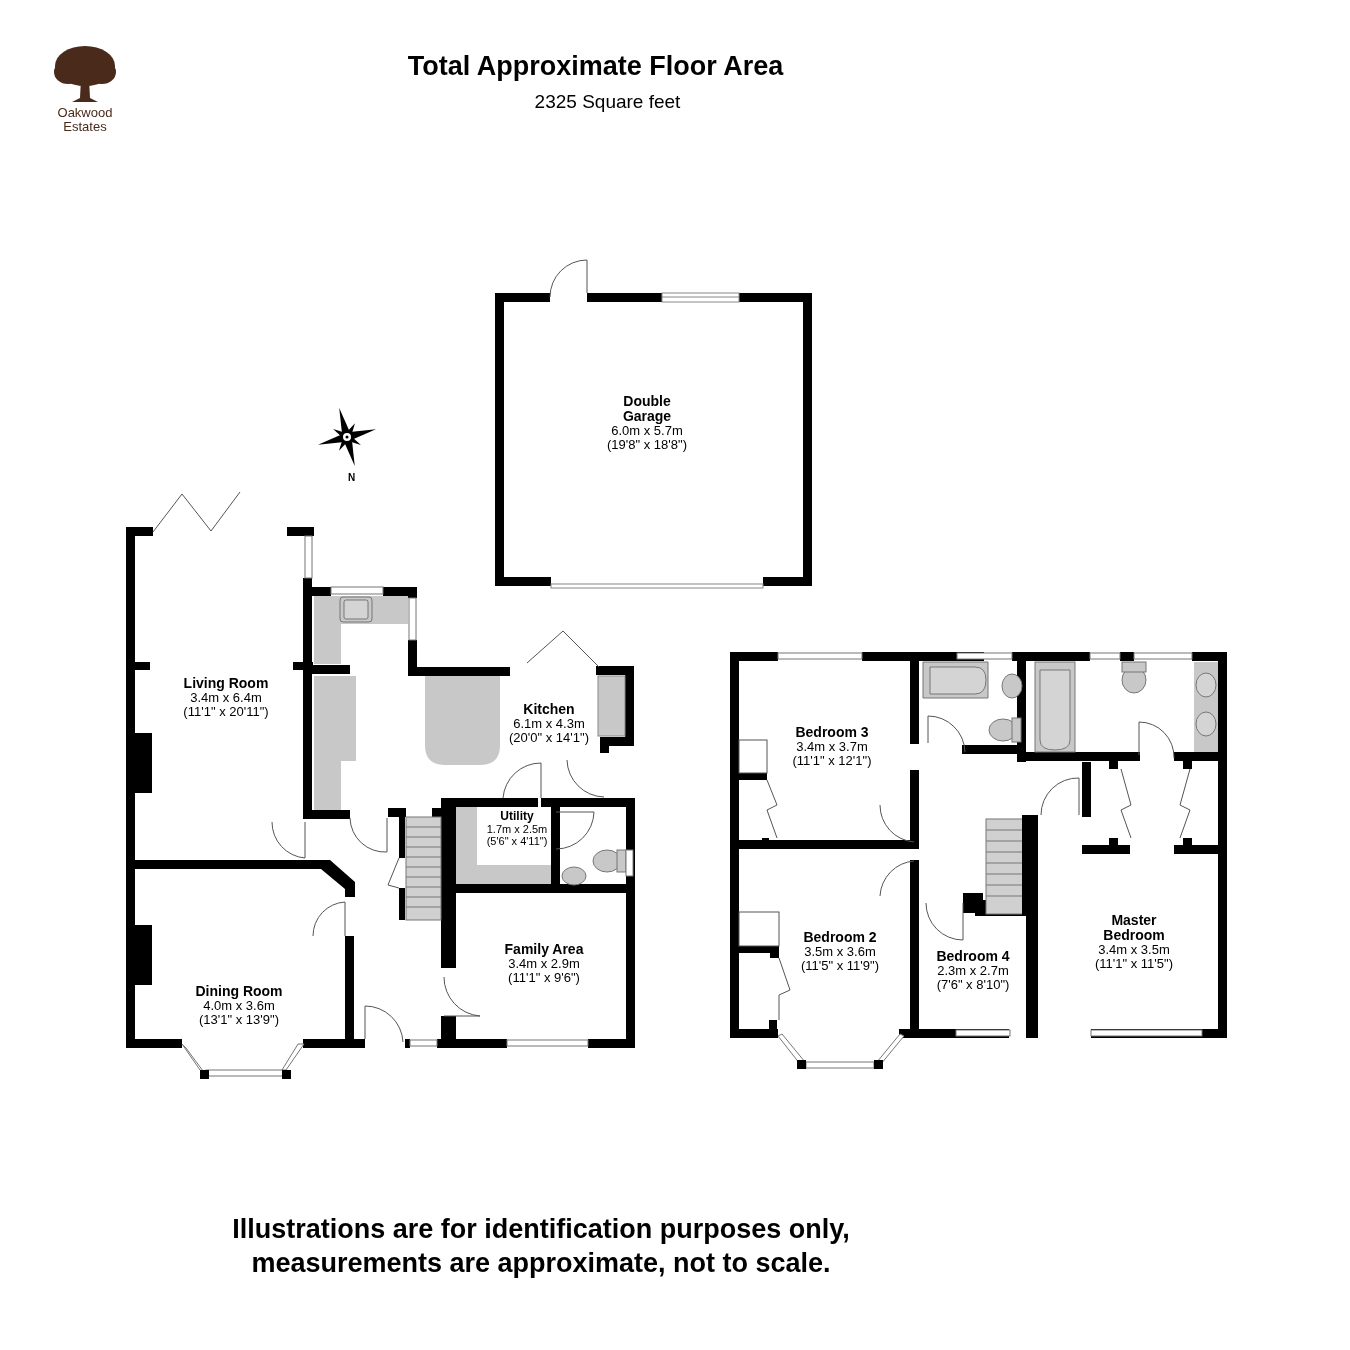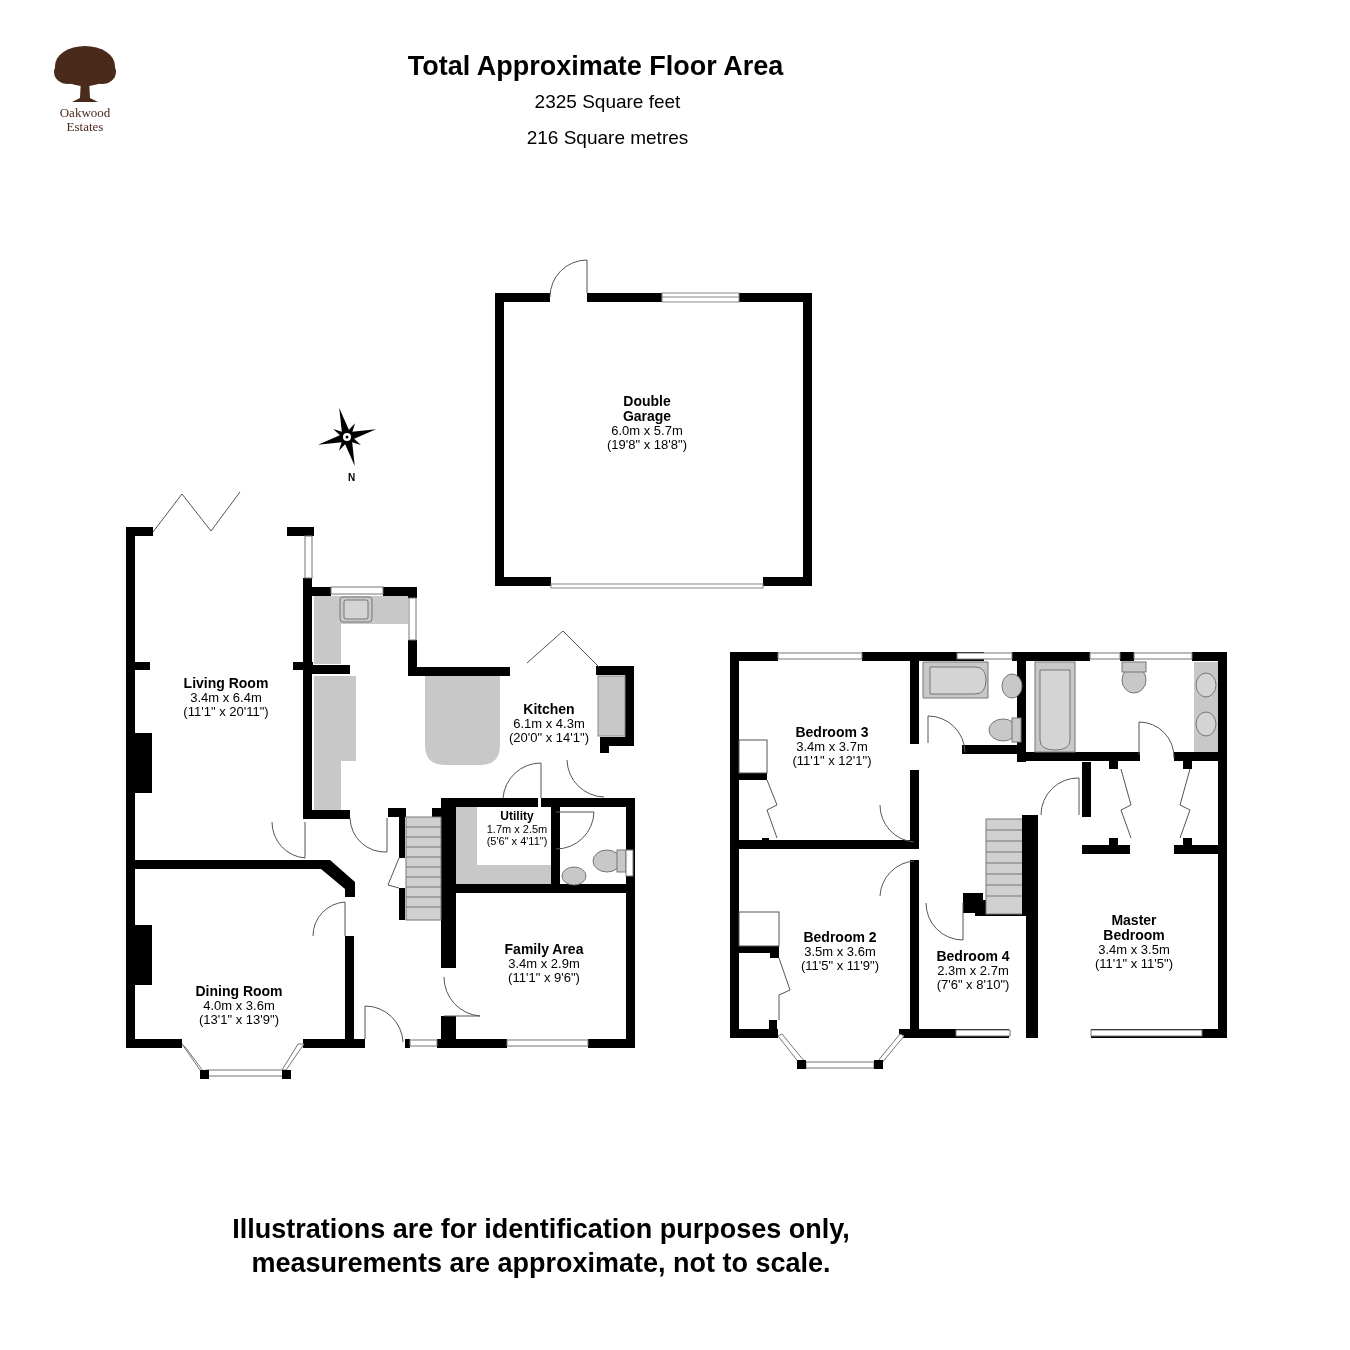--- a/index.html
+++ b/index.html
@@ -1,19 +1,19 @@
 <!DOCTYPE html>
 <html><head>
 <meta charset="utf-8">
 <style>
   html, body { margin: 0; padding: 0; background: #ffffff; }
   body { width: 1350px; height: 1350px; position: relative; overflow: hidden; font-family: "Liberation Sans", sans-serif; color: #000; }
   .logo { position: absolute; left: 40px; top: 44px; width: 90px; text-align: center; }
   .logo svg { display: block; margin: 0 auto; }
-  .logo-text { font-family: Liberation Serif, serif; color: #4a2a1a; font-size: 13px; line-height: 14px; }
+  .logo-text { font-family: Liberation Sans, sans-serif; color: #4a2a1a; font-size: 13px; line-height: 14px; }
   .header { position: absolute; left: 0; width: 1191px; top: 48px; text-align: center; }
   .header .title { font-weight: bold; font-size: 27px; line-height: 36px; }
   .header .line { font-size: 19px; line-height: 36px; margin-left: 24px; }
   .plan { position: absolute; left: 0; top: 0; }
   .room-label { position: absolute; text-align: center; font-size: 13px; line-height: 14px; white-space: nowrap; transform: translateX(-50%); }
   .room-label .name { font-weight: bold; font-size: 14px; line-height: 15px; }
   .footer { position: absolute; left: 0; width: 1082px; top: 1212px; text-align: center; font-weight: bold; font-size: 27px; line-height: 34px; }
   .compass-n { position: absolute; font-weight: bold; font-size: 10px; }
 </style>
 </head>
@@ -28,21 +28,20 @@
       <path d="M29 34 L37 34 L38 54 L46 58 L20 58 L28 54 Z"></path>
     </g>
   </svg>
   <div class="logo-text">Oakwood</div>
   <div class="logo-text">Estates</div>
 </div>
 
 <div class="header">
   <div class="title">Total Approximate Floor Area</div>
   <div class="line">2325 Square feet</div>
-  <div class="line">216 Square metres</div>
 </div>
 
 <svg class="plan" width="1350" height="1350" viewBox="0 0 1350 1350">
 
   <g transform="translate(347,437)">
     <g fill="#000">
       <polygon points="0,-30 4,-4 0,0 -4,-4" transform="rotate(-15)"></polygon>
       <polygon points="0,30 4,4 0,0 -4,4" transform="rotate(-15)"></polygon>
       <polygon points="-30,0 -4,-4 0,0 -4,4" transform="rotate(-15)"></polygon>
       <polygon points="30,0 4,-4 0,0 4,4" transform="rotate(-15)"></polygon>

